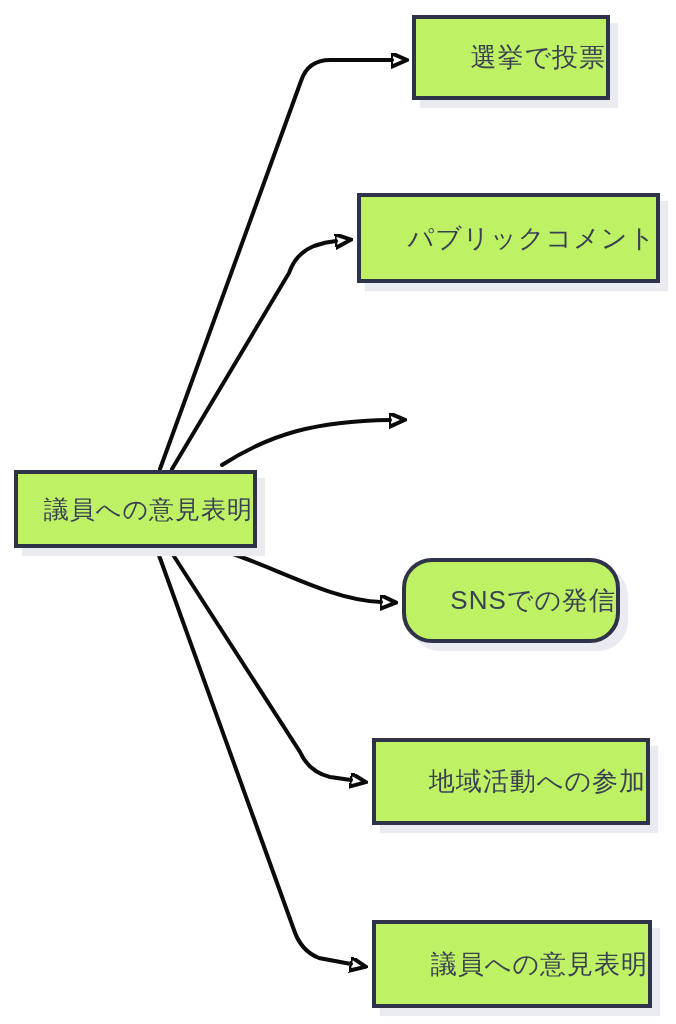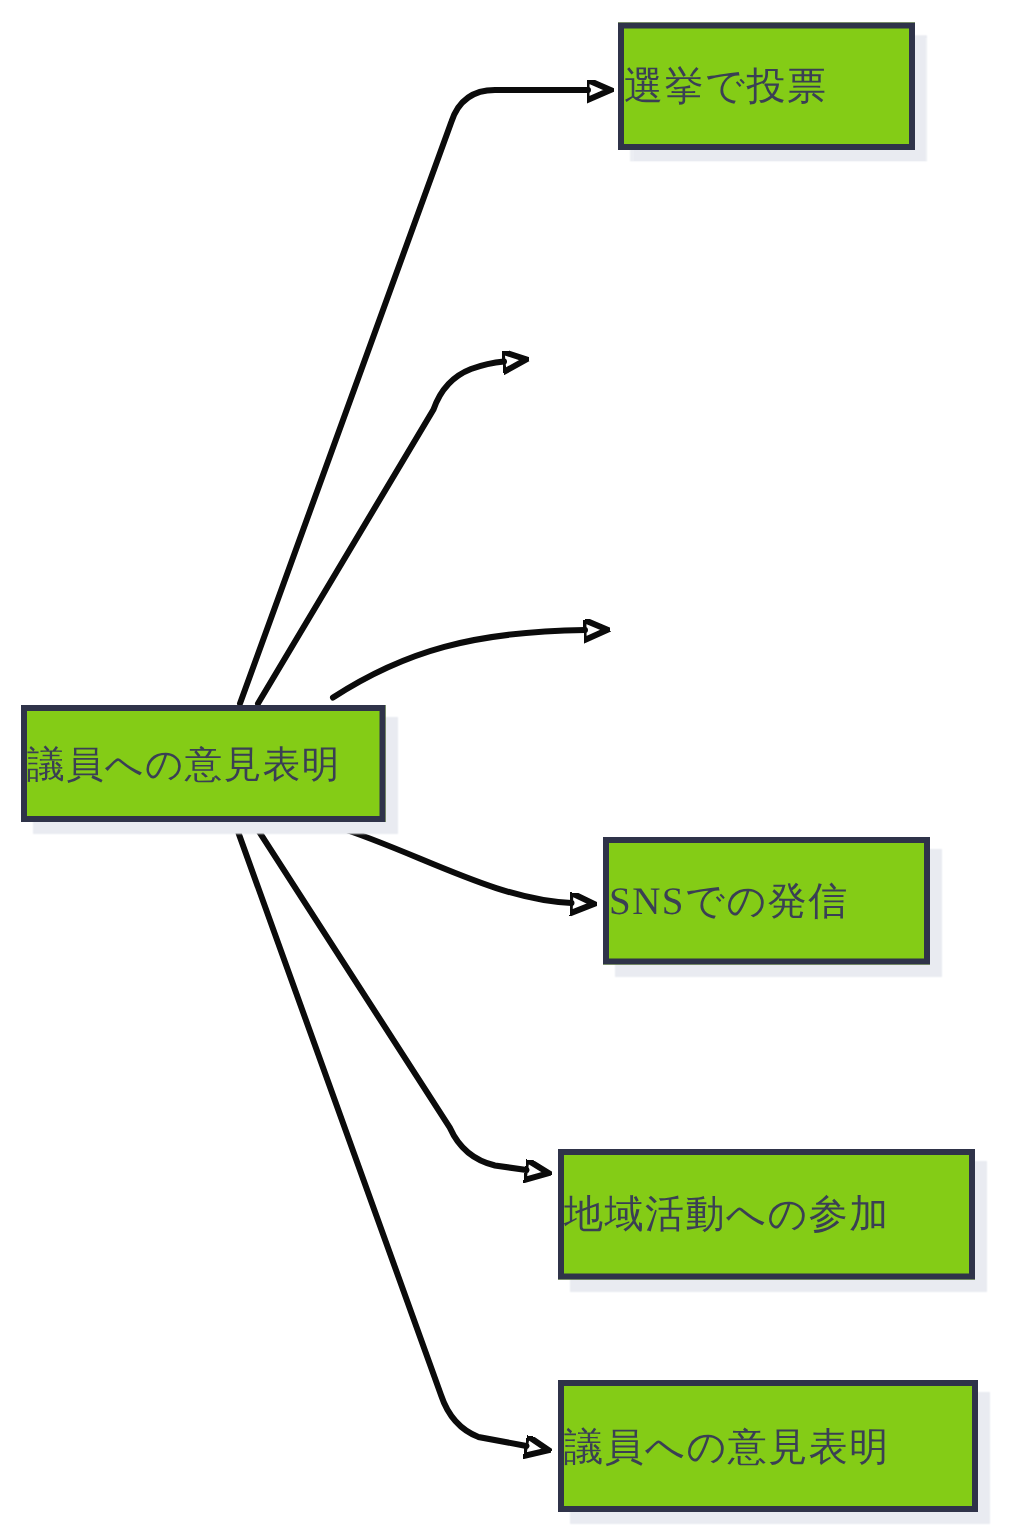--- a/index.html
+++ b/index.html
@@ -26,38 +26,37 @@
   }
   .edges-svg path {
     fill: none;
     stroke: #0b0b0b;
     stroke-width: 4;
     stroke-linecap: round;
   }
   .node {
     position: absolute;
     box-sizing: border-box;
-    background: #84cc16;
+    background: #bef264;
     border: 4px solid #2f3349;
     box-shadow: 8px 8px 1px #e9ebf1;
     display: flex;
     align-items: center;
-    justify-content: flex-start;
+    justify-content: flex-end;
     color: #3a3f54;
     font-size: 26px;
     letter-spacing: 1px;
     white-space: nowrap;
-    font-family: Liberation Serif, serif;
   }
   .node-root          { left: 14px;  top: 470px; width: 243px; height: 78px; font-size: 25px; }
   .node-vote          { left: 412px; top: 15px;  width: 198px; height: 85px; }
   .node-public-comment{ left: 357px; top: 193px; width: 303px; height: 90px; }
   .node-petition      { left: 410px; top: 377px; width: 195px; height: 85px; }
-  .node-sns           { left: 402px; top: 558px; width: 218px; height: 85px; }
-  .node-community     { left: 372px; top: 738px; width: 278px; height: 87px; margin-top: 28px; }
+  .node-sns           { left: 402px; top: 558px; width: 218px; height: 85px; border-radius: 30px; }
+  .node-community     { left: 372px; top: 738px; width: 278px; height: 87px; }
   .node-representative{ left: 372px; top: 920px; width: 280px; height: 88px; }
 </style>
 </head>
 <body>
 
 <div class="canvas">
 
   <svg class="edges-svg" viewBox="0 0 676 1024" xmlns="http://www.w3.org/2000/svg">
     <defs>
       <marker id="arrowhead" markerUnits="userSpaceOnUse" markerWidth="18" markerHeight="16" refX="1" refY="7" orient="auto">
@@ -73,20 +72,23 @@
   </svg>
 
   <div class="node node-root">
     <span>議員への意見表明</span>
   </div>
 
   <div class="node node-vote">
     <span>選挙で投票</span>
   </div>
 
+  <div class="node node-public-comment">
+    <span>パブリックコメント</span>
+  </div>
 
 
   <div class="node node-sns">
     <span>SNSでの発信</span>
   </div>
 
   <div class="node node-community">
     <span>地域活動への参加</span>
   </div>
 

